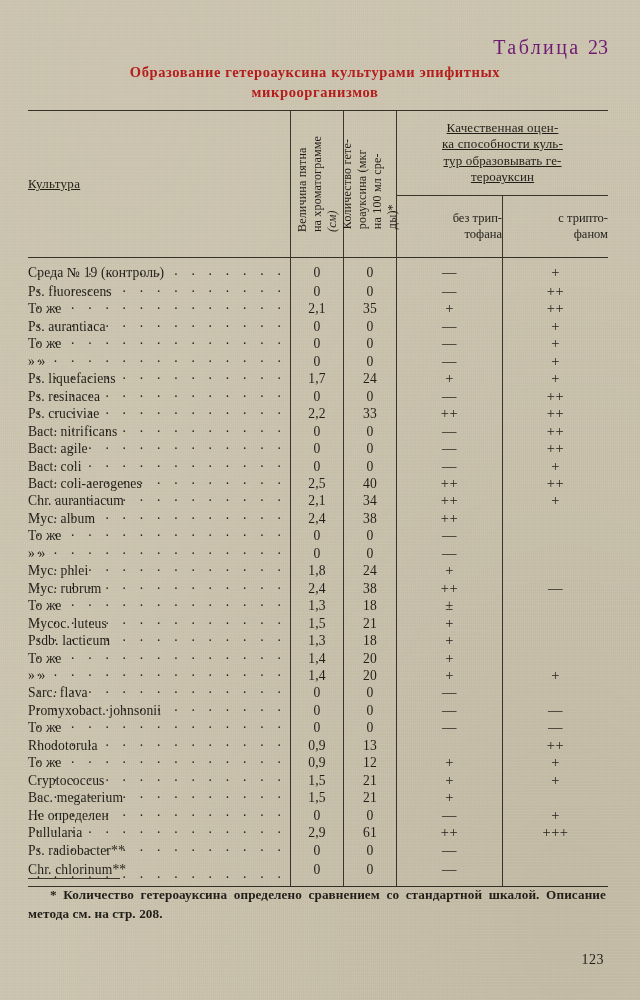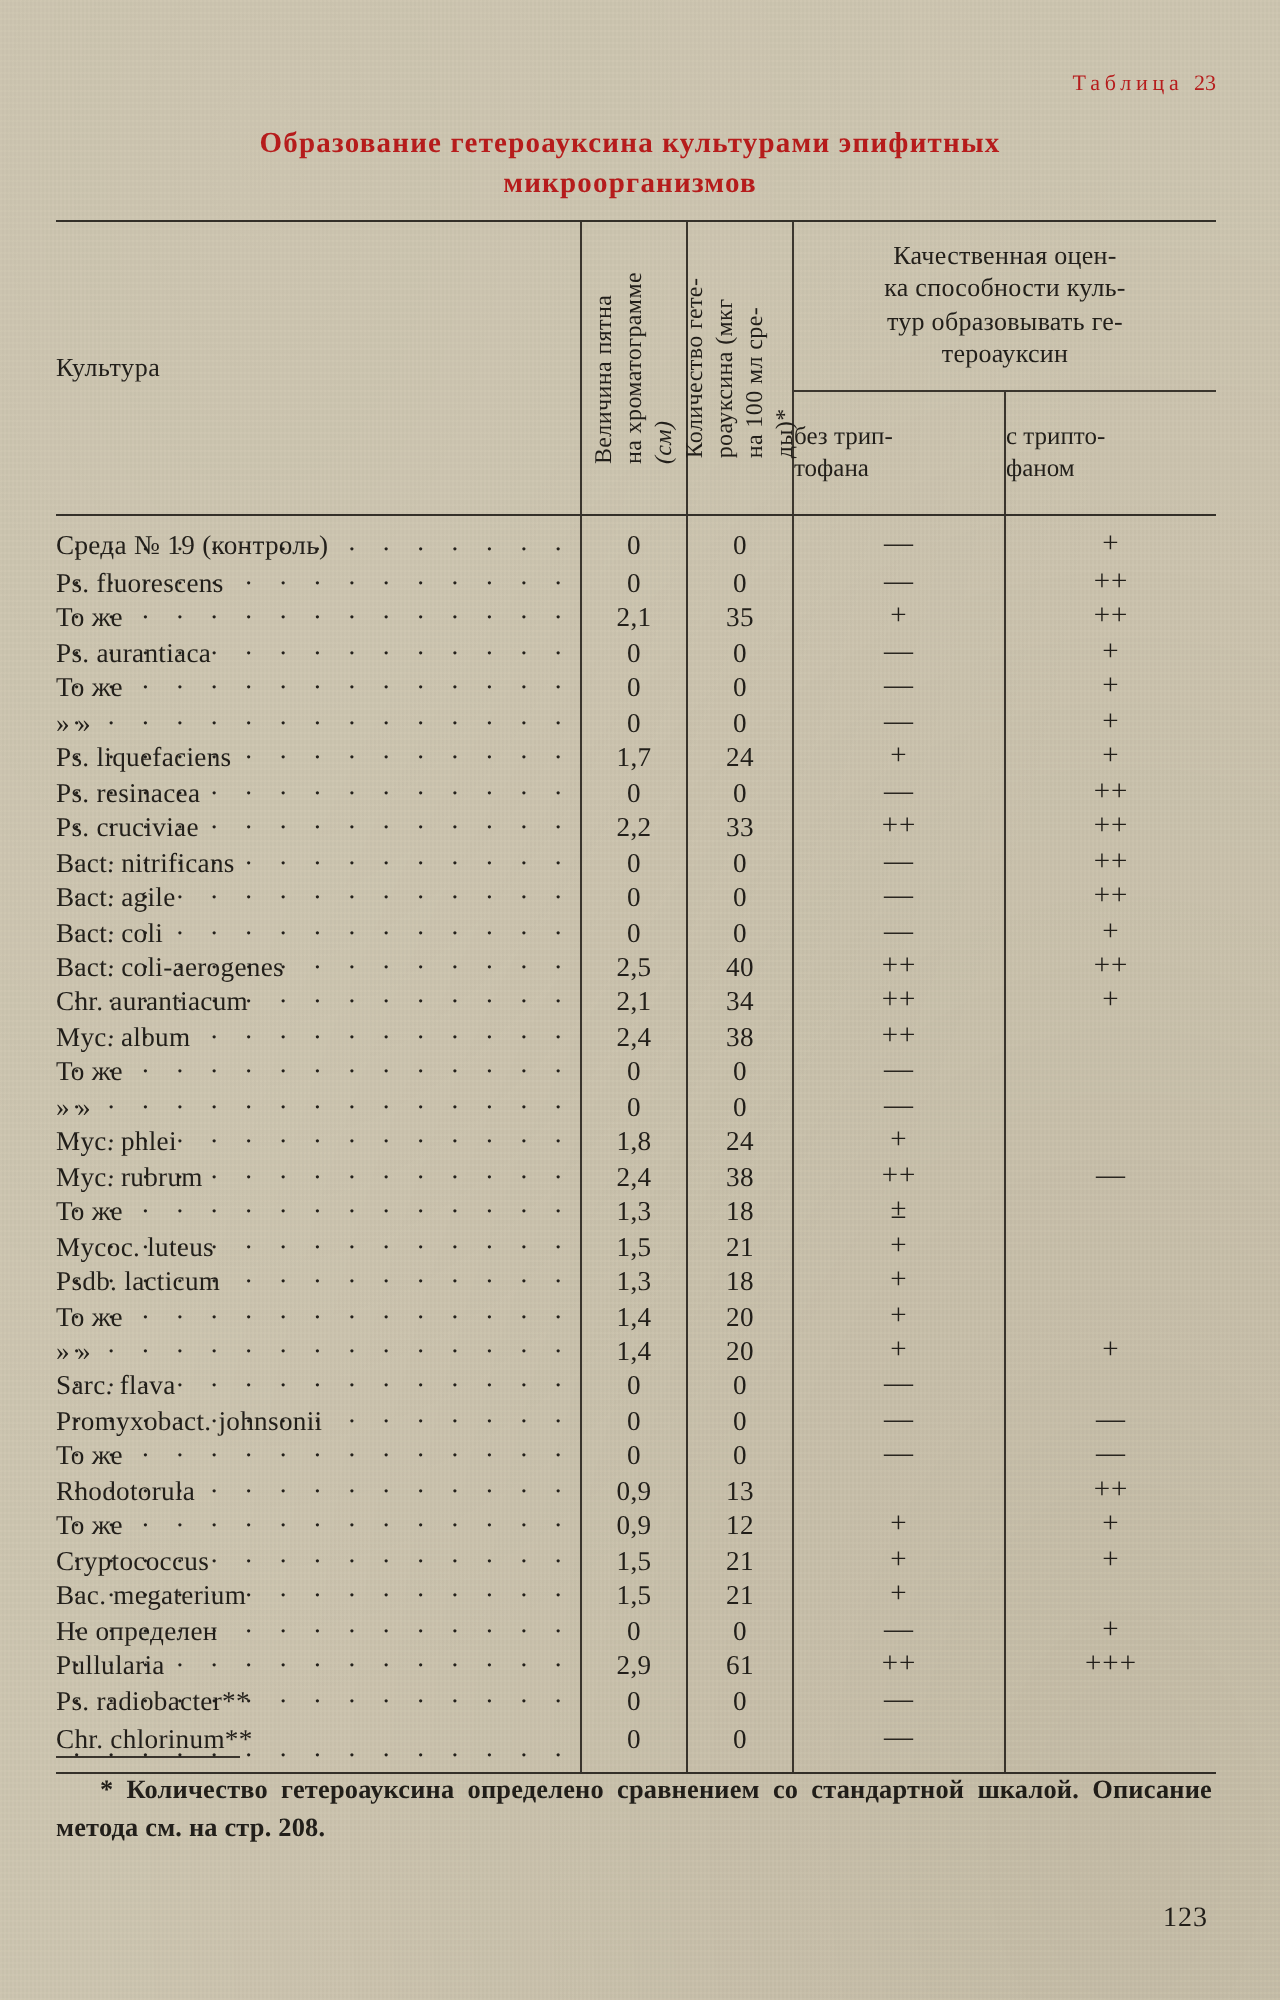--- a/index.html
+++ b/index.html
@@ -33,23 +33,23 @@
     position: absolute;
     inset: 0;
     padding: 0;
     z-index: 2;
   }
 
   .table-caption {
     position: absolute;
     top: 36px;
     right: 32px;
-    font-size: 11px;
+    font-size: 20px;
     letter-spacing: 2.4px;
-    color: #b91c1c;
+    color: #701a75;
   }
   .table-caption .num { letter-spacing: 0px; }
 
   .title {
     position: absolute;
     top: 62px;
     left: 60px;
     width: 510px;
     text-align: center;
     font-size: 14.5px;
@@ -67,21 +67,21 @@
     width: 580px;
     border-collapse: collapse;
     font-size: 13px;
   }
   table.main td, table.main th {
     padding: 0;
     vertical-align: middle;
     font-weight: normal;
   }
 
-  .hdr-outer-top { border-top: 1.6px solid #35312a; }
+  .hdr-outer-top { border-top: 1.6px solid #35312a; text-decoration: underline; }
   .hdr-outer-bot { border-bottom: 1.6px solid #35312a; }
   .vline { border-left: 1.1px solid #3b362e; }
   .hline { border-bottom: 1.1px solid #3b362e; }
 
   .th-culture {
     text-align: left;
     font-size: 13px;
     letter-spacing: 0.3px;
     height: 146px;
   }
@@ -106,21 +106,21 @@
 
   .th-qual {
     text-align: center;
     font-size: 13px;
     line-height: 16.5px;
     letter-spacing: 0.15px;
     padding: 4px 6px 5px 6px;
     height: 82px;
   }
   .th-sub {
-    text-align: left;
+    text-align: right;
     font-size: 12.5px;
     line-height: 16px;
     height: 60px;
     width: 105px;
     padding: 0 4px;
   }
 
   tbody td {
     height: 17.45px;
     font-size: 13.6px;

